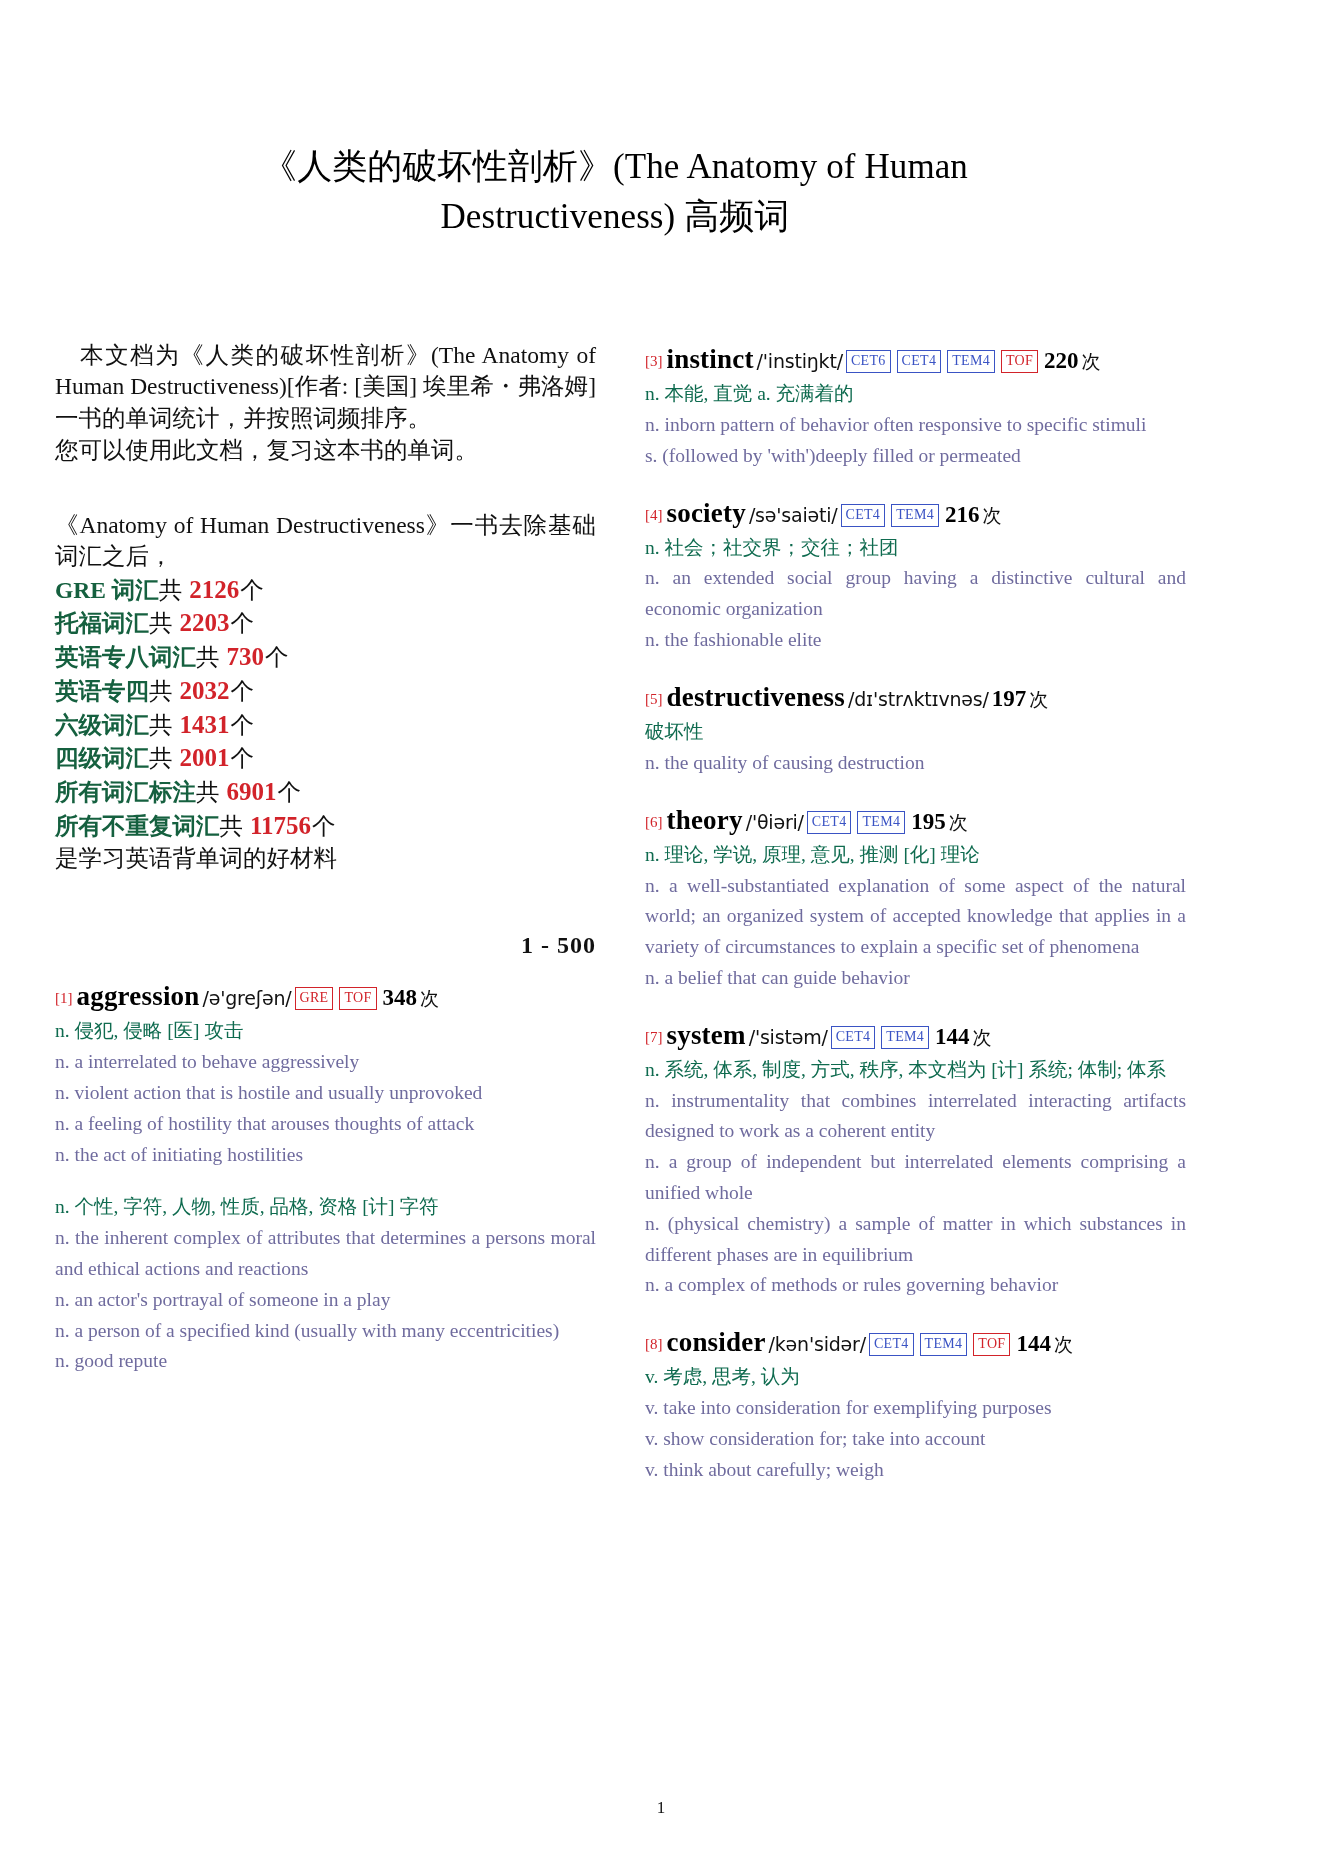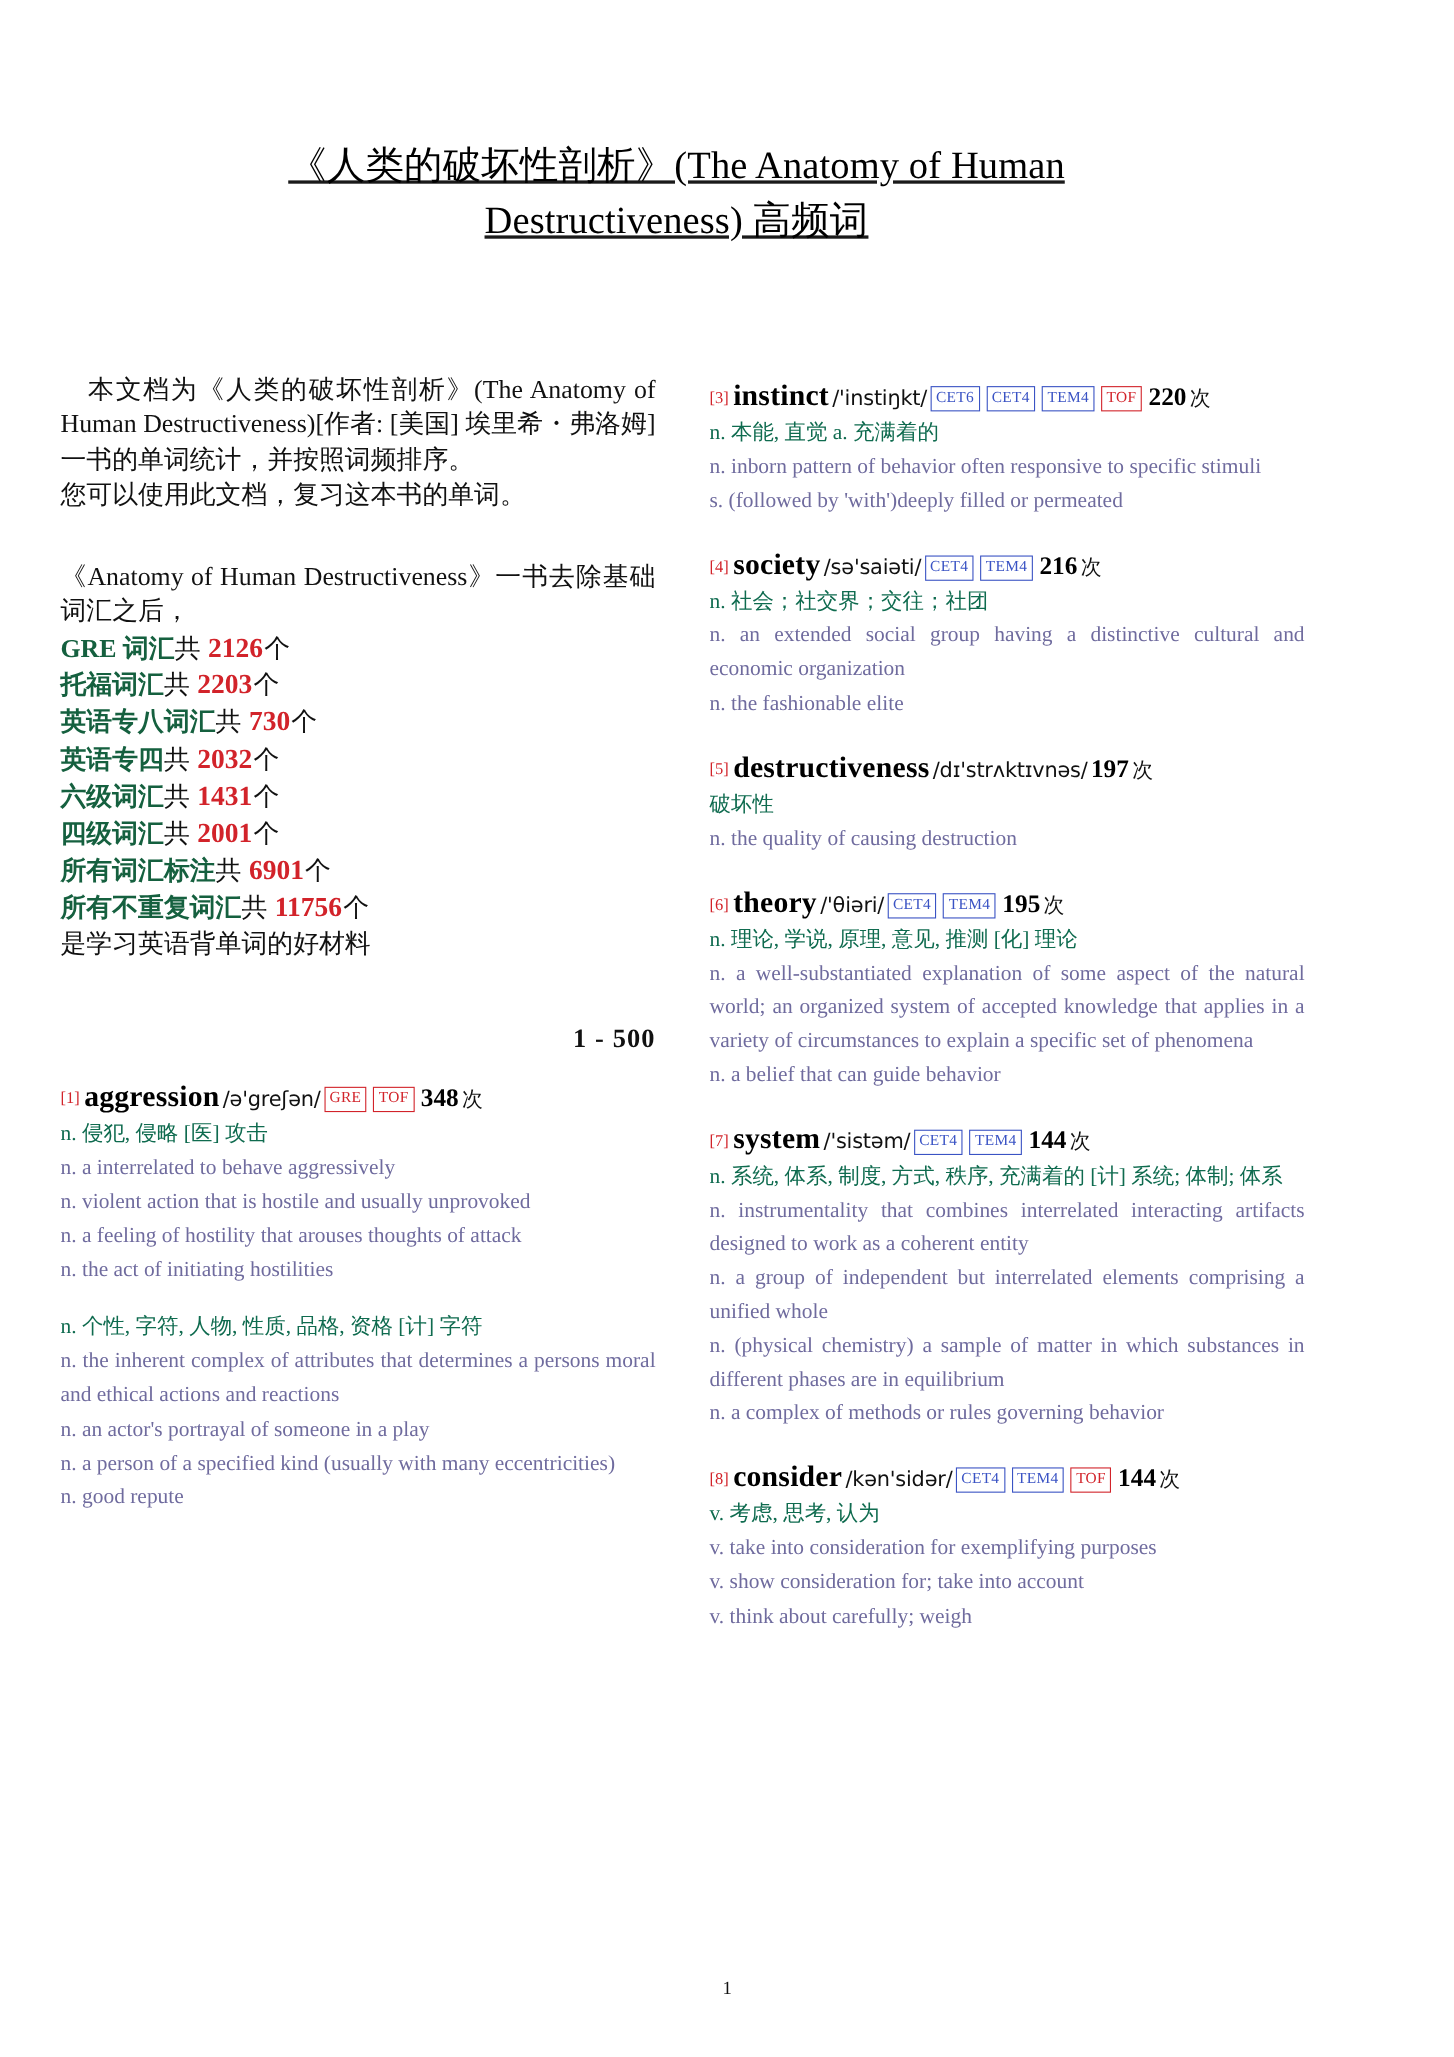--- a/index.html
+++ b/index.html
@@ -14,22 +14,21 @@
     color: #1a1a1a;
     position: relative;
     overflow: hidden;
   }
 
   .page {
     width: 1230px;
     height: 1870px;
     position: relative;
     box-sizing: border-box;
-    padding: 0;
-    text-decoration: underline;
+    padding: 16px;
   }
 
   
   .doc-title {
     text-align: center;
     font-size: 35px;
     line-height: 1.42;
     font-weight: 400;
     color: #000;
     margin: 0;
@@ -254,21 +253,21 @@
             <p class="def def-en">n. the quality of causing destruction</p>
           </div>
           <div class="entry">
             <div class="entry-head"><span class="entry-idx">[6]</span><span class="entry-word">theory</span><span class="entry-phon">/'θiəri/</span><span class="tag">CET4</span><span class="tag">TEM4</span><span class="entry-count">195</span><span class="entry-ci">次</span></div>
             <p class="def def-cn">n. 理论, 学说, 原理, 意见, 推测 [化] 理论</p>
             <p class="def def-en">n. a well-substantiated explanation of some aspect of the natural world; an organized system of accepted knowledge that applies in a variety of circumstances to explain a specific set of phenomena</p>
             <p class="def def-en">n. a belief that can guide behavior</p>
           </div>
           <div class="entry">
             <div class="entry-head"><span class="entry-idx">[7]</span><span class="entry-word">system</span><span class="entry-phon">/'sistəm/</span><span class="tag">CET4</span><span class="tag">TEM4</span><span class="entry-count">144</span><span class="entry-ci">次</span></div>
-            <p class="def def-cn">n. 系统, 体系, 制度, 方式, 秩序, 充满着的 [计] 系统; 体制; 体系</p>
+            <p class="def def-cn">n. 系统, 体系, 制度, 方式, 秩序, 本文档为 [计] 系统; 体制; 体系</p>
             <p class="def def-en">n. instrumentality that combines interrelated interacting artifacts designed to work as a coherent entity</p>
             <p class="def def-en">n. a group of independent but interrelated elements comprising a unified whole</p>
             <p class="def def-en">n. (physical chemistry) a sample of matter in which substances in different phases are in equilibrium</p>
             <p class="def def-en">n. a complex of methods or rules governing behavior</p>
           </div>
           <div class="entry">
             <div class="entry-head"><span class="entry-idx">[8]</span><span class="entry-word">consider</span><span class="entry-phon">/kən'sidər/</span><span class="tag">CET4</span><span class="tag">TEM4</span><span class="tag tof">TOF</span><span class="entry-count">144</span><span class="entry-ci">次</span></div>
             <p class="def def-cn">v. 考虑, 思考, 认为</p>
             <p class="def def-en">v. take into consideration for exemplifying purposes</p>
             <p class="def def-en">v. show consideration for; take into account</p>

